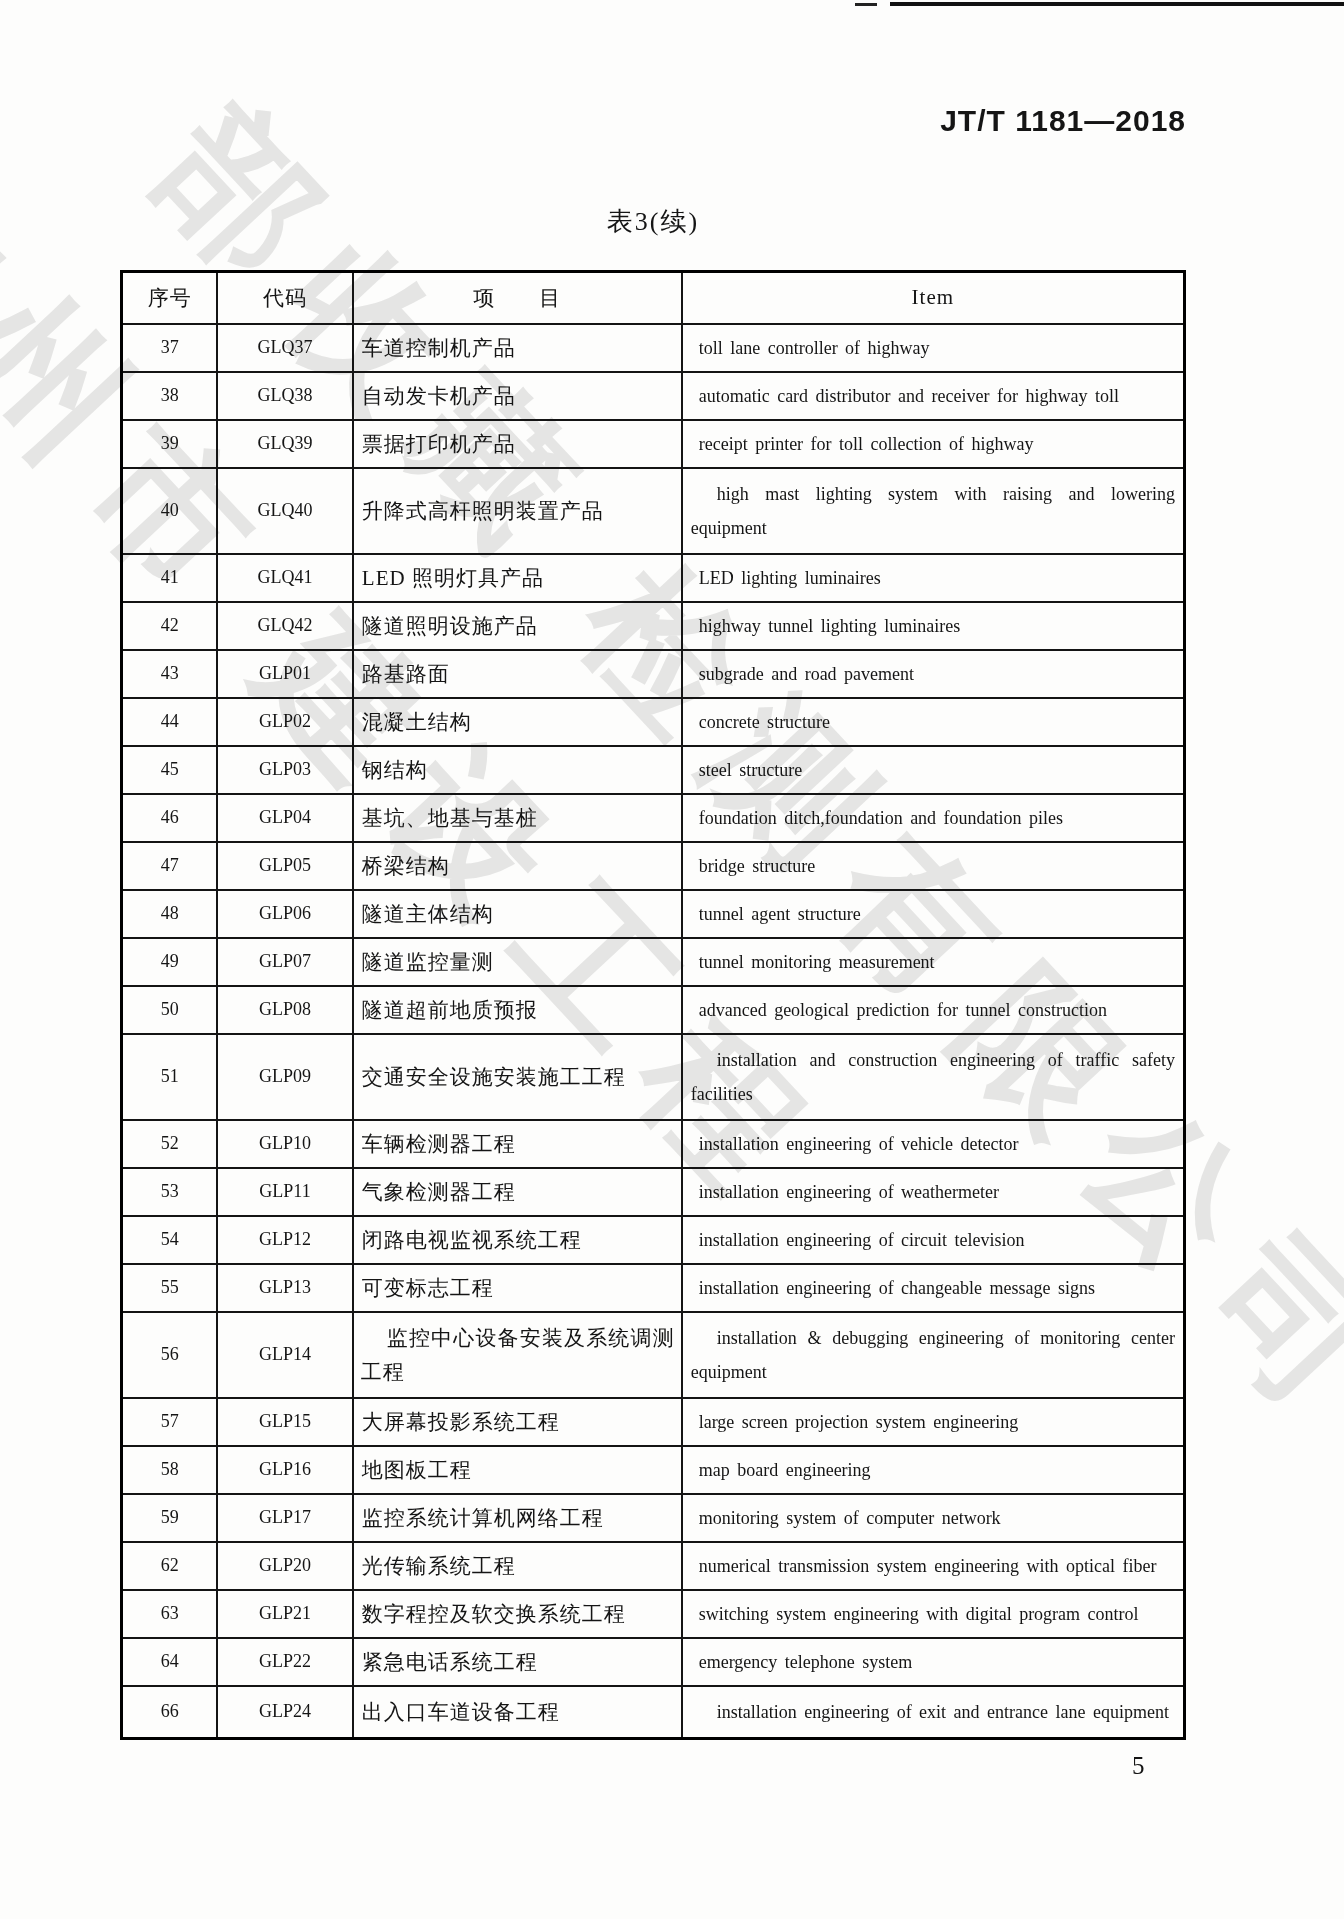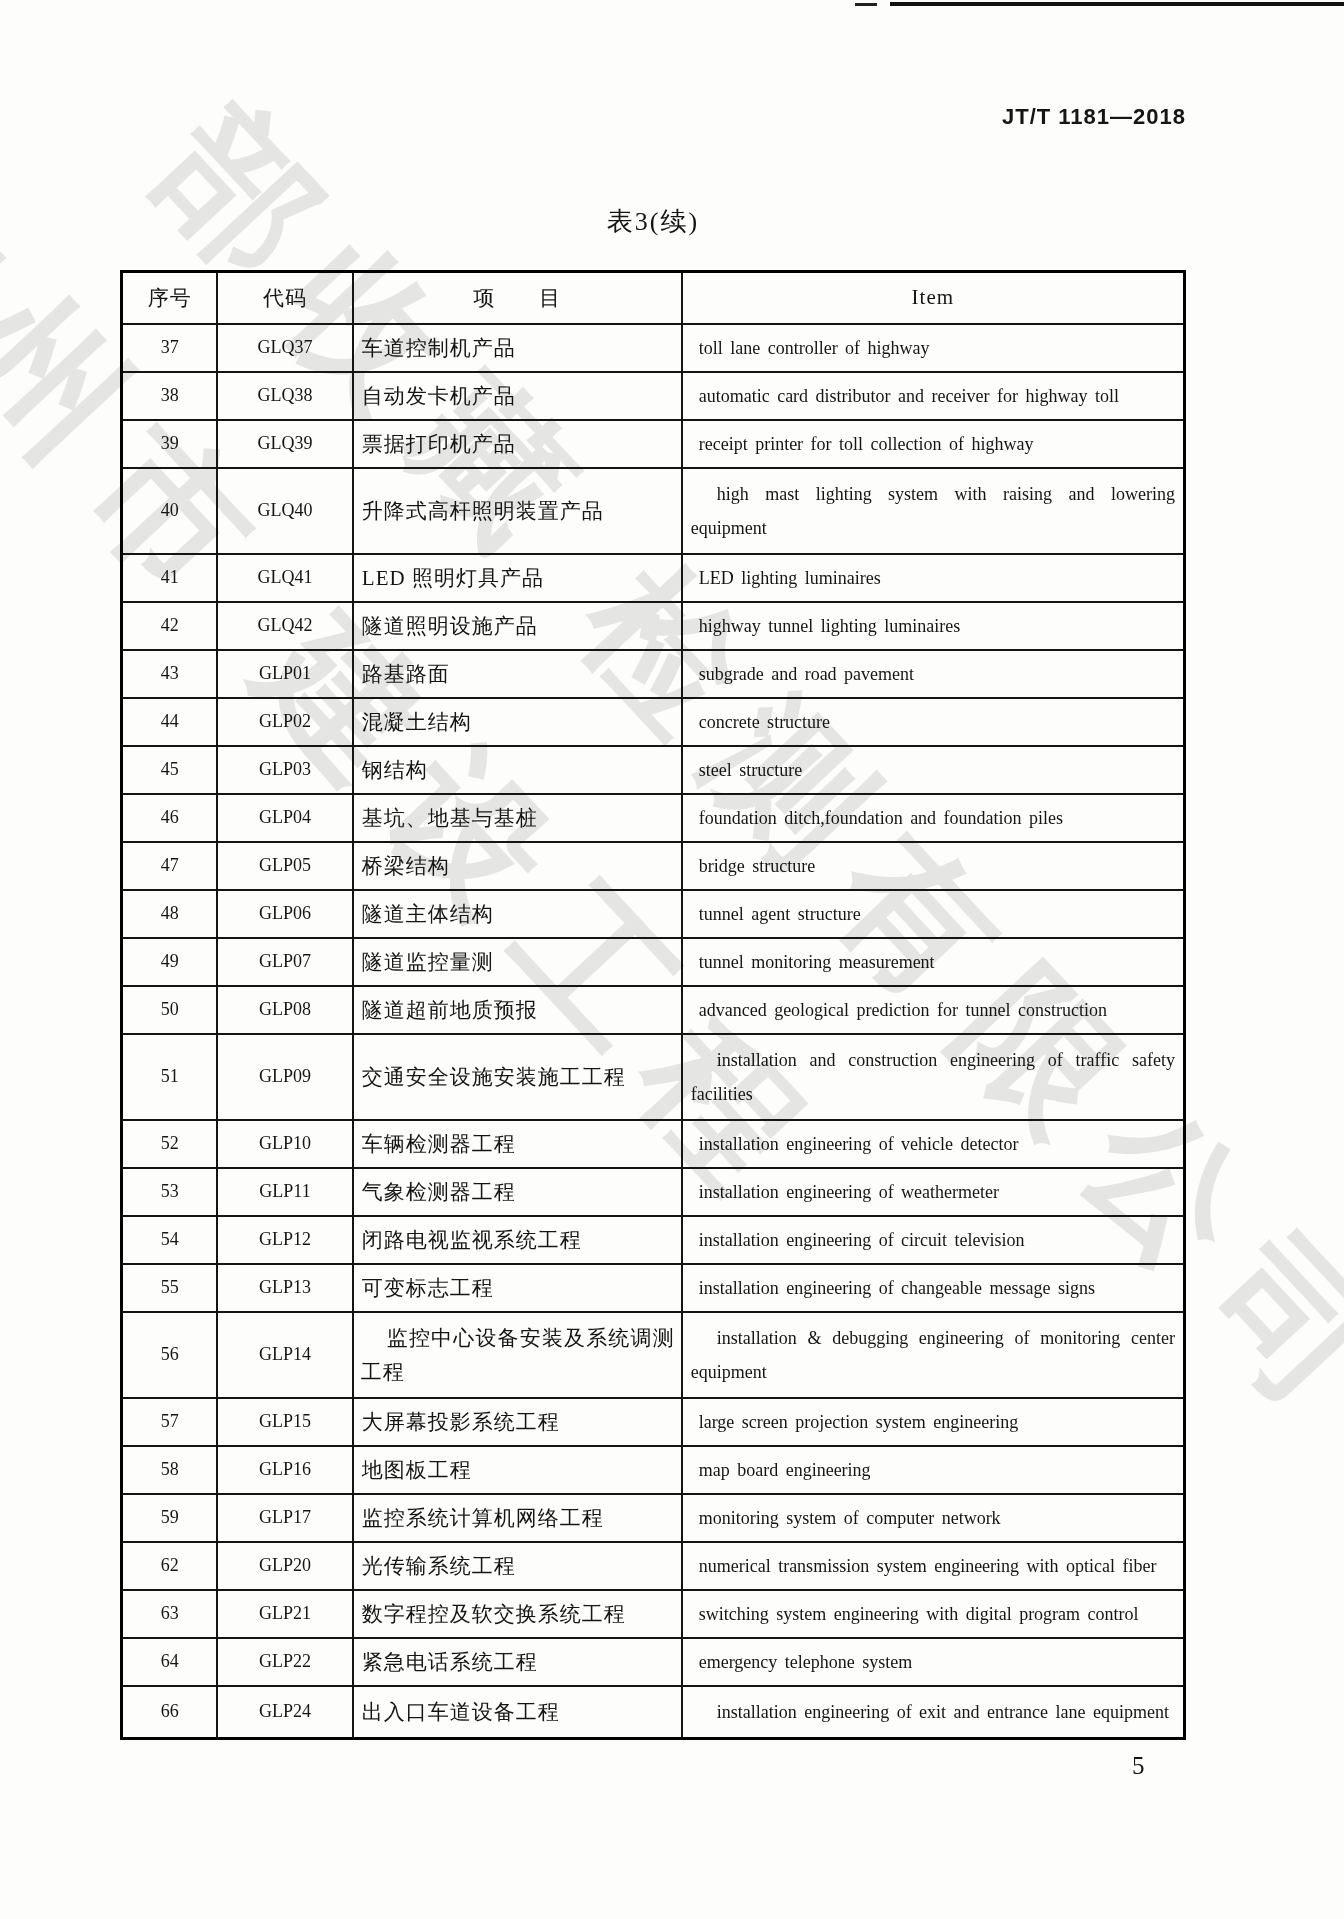--- a/index.html
+++ b/index.html
@@ -31,21 +31,21 @@
     font-size:150px; font-weight:bold; letter-spacing:34px;
     transform:rotate(47deg); transform-origin:0 0;
     white-space:nowrap; pointer-events:none;
     font-family:"Liberation Serif","DejaVu Serif",serif;
   }
   .watermark.second { left:260px; top:70px; }
   .doc-number {
     position:absolute; top:104px; left:120px; width:1066px;
     text-align:right;
     font-family:"Liberation Sans","DejaVu Sans",sans-serif;
-    font-weight:bold; font-size:22px; letter-spacing:1px;
+    font-weight:bold; font-size:30px; letter-spacing:1px;
   }
   .table-title {
     position:absolute; top:204px; left:120px; width:1066px;
     text-align:center; font-size:26px; font-weight:normal;
     letter-spacing:2px;
   }
   table.std {
     position:absolute; top:270px; left:120px;
     width:1066px;
     border-collapse:collapse;

